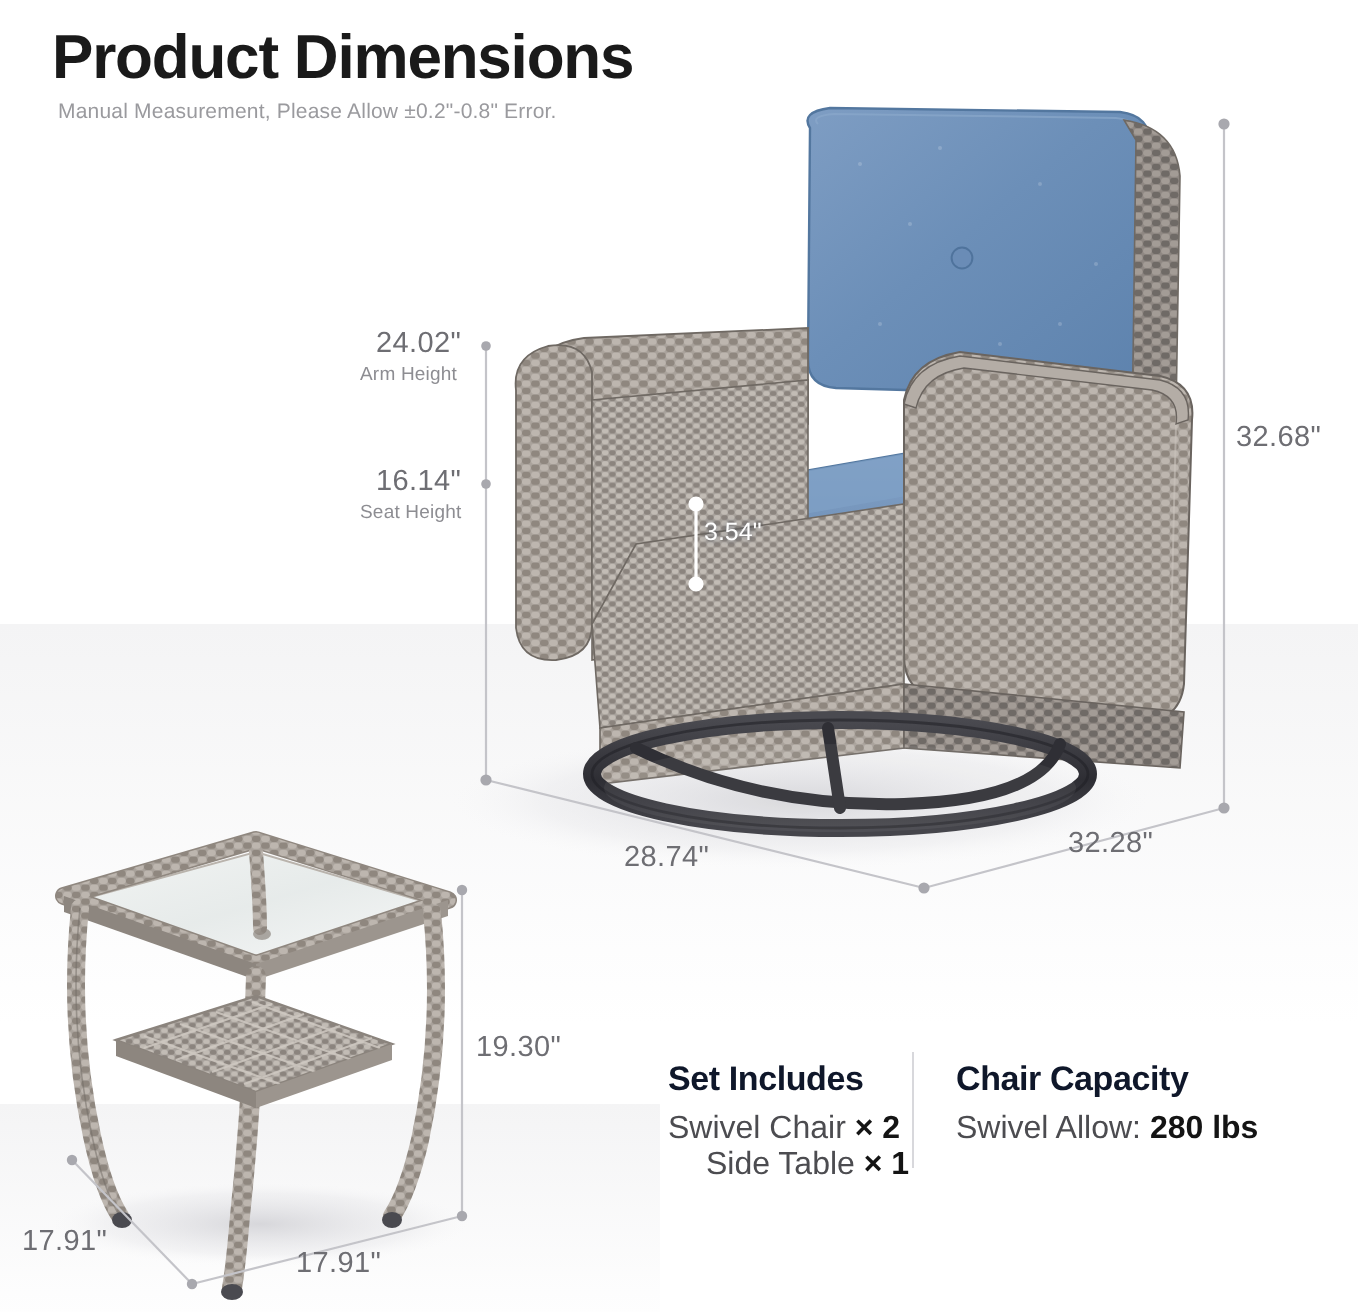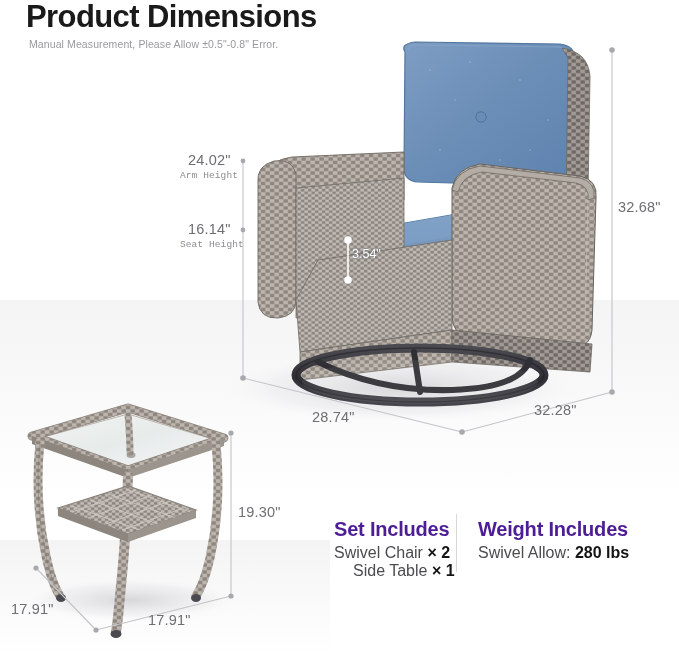--- a/index.html
+++ b/index.html
@@ -4,21 +4,21 @@
 <style>
   html,body{margin:0;padding:0;}
   body{
     width:679px;height:656px;
     background:#ffffff;
     font-family:"Liberation Sans", sans-serif;
     position:relative;
     overflow:hidden;
     color:#1c1c1c;
   }
-  .stage{position:absolute;left:0;top:0;width:679px;height:560px;}
+  .stage{position:absolute;left:0;top:12px;width:679px;height:560px;}
 
   
   .title{
     position:absolute;left:26px;top:0px;
     font-size:31px;font-weight:bold;letter-spacing:-0.6px;
     color:#1a1a1a;line-height:34px;
   }
   .subtitle{
     position:absolute;left:29px;top:38px;
     font-size:10.5px;color:#9a9a9e;letter-spacing:.1px;
@@ -28,52 +28,51 @@
   .dim{
     position:absolute;
     font-size:13px;color:#6e6e73;white-space:nowrap;
     letter-spacing:.2px;
   }
   .dim.big{font-size:14.5px;}
   .dimlabel{
     position:absolute;
     font-size:9.5px;color:#8d8d92;white-space:nowrap;
     letter-spacing:.1px;
-    font-family:Liberation Mono, monospace;
   }
   .dim-white{
     position:absolute;
     font-size:12.5px;color:#ffffff;white-space:nowrap;
     font-weight:500;
     text-shadow:0 0 3px rgba(40,60,90,.55);
   }
 
   
   .info-h{
-    position:absolute;font-size:20px;font-weight:bold;color:#4c1d95;
+    position:absolute;font-size:17px;font-weight:bold;color:#0f172a;
     letter-spacing:-0.2px;
   }
   .info-l{
     position:absolute;font-size:16px;color:#4c4c50;white-space:nowrap;
   }
   .info-l b{color:#141414;font-weight:bold;}
   .vdivider{
     position:absolute;left:456px;top:514px;width:1px;height:58px;
     background:#d8d8dc;
   }
   svg{display:block;}
   .svgwrap{position:absolute;left:0;top:0;pointer-events:none;}
 </style>
 </head>
 <body>
 
 <div class="stage">
 
   <div class="title">Product Dimensions</div>
-  <div class="subtitle">Manual Measurement, Please Allow ±0.5"-0.8" Error.</div>
+  <div class="subtitle">Manual Measurement, Please Allow ±0.2"-0.8" Error.</div>
 
   <div class="svgwrap">
   <svg width="679" height="656" viewBox="0 0 679 656" xmlns="http://www.w3.org/2000/svg">
     <defs>
 
       <pattern id="wicker" width="9" height="7" patternUnits="userSpaceOnUse" patternTransform="rotate(0)">
         <rect width="9" height="7" fill="#a9a29b"></rect>
         <rect x="0" y="0" width="4.2" height="3" rx="1.2" fill="#8f877f"></rect>
         <rect x="4.6" y="3.4" width="4.2" height="3" rx="1.2" fill="#8f877f"></rect>
         <rect x="4.6" y="0" width="4.2" height="3" rx="1.2" fill="#bdb6af"></rect>
@@ -283,19 +282,19 @@
   <div class="info-h" style="left:334px;top:518px;">Set Includes</div>
   <div class="info-l" style="left:334px;top:544px;">
     <span>Swivel Chair</span>
     <b>× 2</b>
   </div>
   <div class="info-l" style="left:334px;top:562px;margin-left:19px;">
     <span>Side Table</span>
     <b>× 1</b>
   </div>
 
-  <div class="info-h" style="left:478px;top:518px;">Weight Includes</div>
+  <div class="info-h" style="left:478px;top:518px;">Chair Capacity</div>
   <div class="info-l" style="left:478px;top:544px;">
     <span>Swivel Allow:</span>
     <b>280 lbs</b>
   </div>
 
 </div>
 
 </body></html>

